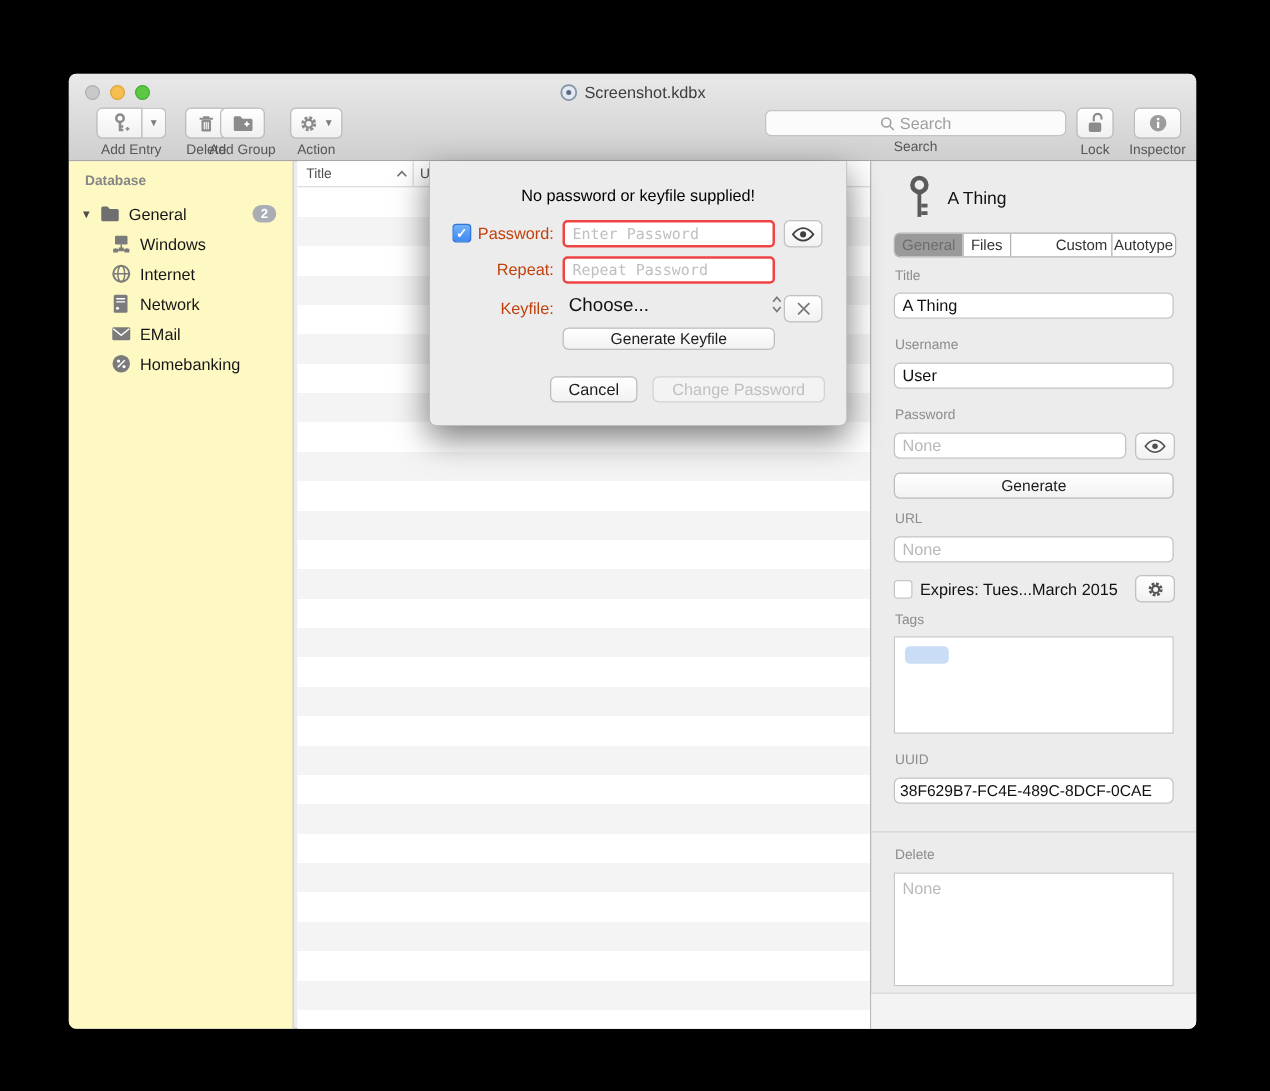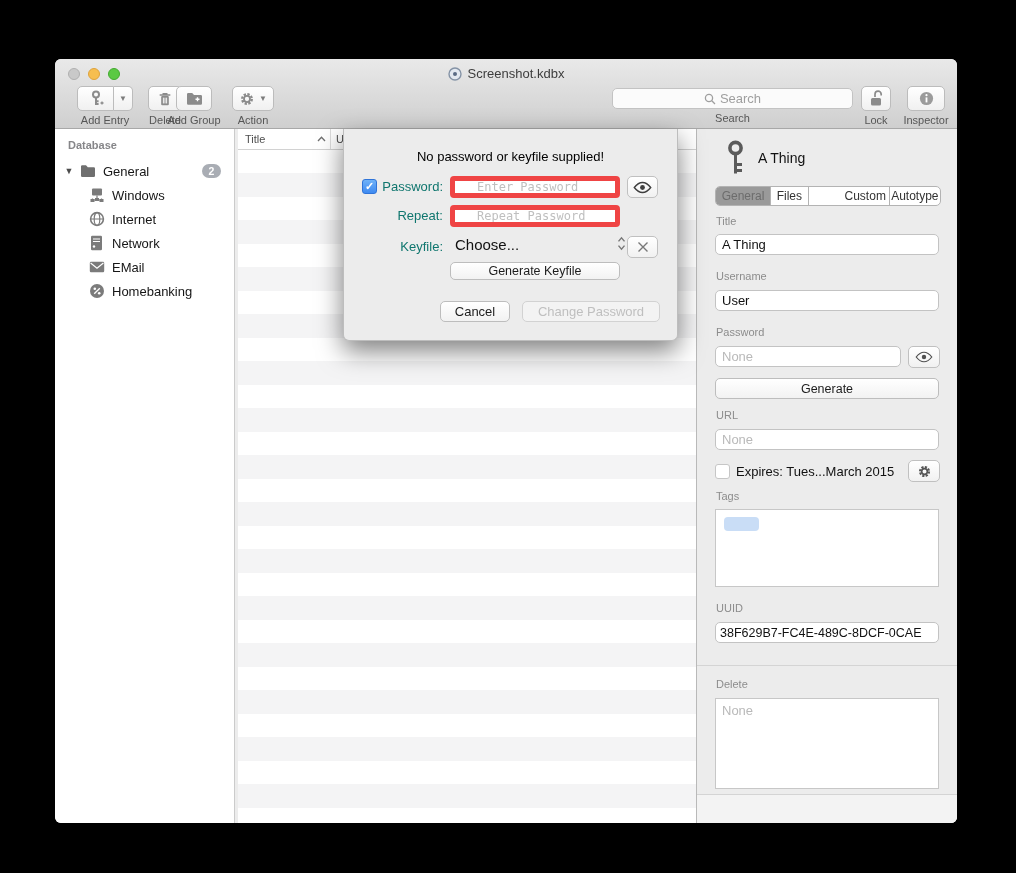--- a/index.html
+++ b/index.html
@@ -22,21 +22,21 @@
           border:1px solid #bcbcbc;border-radius:5px;display:flex;align-items:center;
           justify-content:center;color:#8b8b8b;}
   .tb-label{font-size:11px;color:#565656;margin-top:3px;white-space:nowrap;}
   .split{display:flex;}
   .split .seg-main{width:37px;border-radius:5px 0 0 5px;}
   .split .seg-arrow{width:19px;border-radius:0 5px 5px 0;border-left:none;font-size:8px;color:#7c7c7c;}
   .search-field{width:241px;height:21px;box-sizing:border-box;border:1px solid #c3c3c3;border-radius:5px;
           background:#fbfbfb;display:flex;align-items:center;justify-content:center;gap:4px;
           color:#9f9f9f;font-size:13px;margin-top:2px;}
   
-  .sidebar{position:absolute;top:70px;left:0;bottom:0;width:180px;background:#ffffff;
+  .sidebar{position:absolute;top:70px;left:0;bottom:0;width:180px;background:#fef9c3;
            border-right:1px solid #cbcbcb;box-sizing:border-box;}
   .sb-header{position:absolute;top:10px;left:13px;font-size:11px;color:#868689;font-weight:bold;}
   .sb-rows{position:absolute;top:30px;left:0;right:0;}
   .sb-row{height:24px;display:flex;align-items:center;font-size:13px;color:#161616;}
   .sb-row .disclosure{width:12px;margin-left:8px;color:#4c4c4c;font-size:9px;text-align:center;}
   .sb-row.group .ic{margin-left:4px;}
   .sb-row.child{padding-left:33px;}
   .ic{width:17px;height:17px;display:inline-flex;align-items:center;justify-content:center;color:#7b7b7b;}
   .sb-row .lbl{margin-left:7px;}
   .badge{margin-left:auto;margin-right:13px;min-width:11px;padding:0 4px;height:14px;border-radius:8px;
@@ -50,24 +50,24 @@
   .th-title{width:93px;padding-left:7px;border-right:1px solid #dcdcdc;}
   .th-title .sort{margin-left:auto;margin-right:4px;color:#6f6f6f;}
   .th-user{padding-left:5px;flex:1;overflow:hidden;white-space:nowrap;}
   .tbl-rows{position:absolute;top:21px;left:0;right:0;bottom:0;
             background:repeating-linear-gradient(to bottom,#ffffff 0 23.5px,#f4f4f5 23.5px 47px);}
   
   .sheet{position:absolute;left:288px;top:70px;width:335px;height:212px;background:#ececec;
          border:1px solid #bdbdbd;border-top:none;border-radius:0 0 6px 6px;box-sizing:border-box;
          box-shadow:0 10px 26px rgba(0,0,0,.5);z-index:5;}
   .dlg-message{position:absolute;top:20px;left:0;right:0;text-align:center;font-size:13px;color:#000000;}
-  .dlg-label{position:absolute;left:19px;width:80px;text-align:right;font-size:13px;color:#0f766e;line-height:22px;}
+  .dlg-label{position:absolute;left:19px;width:80px;text-align:right;font-size:13px;color:#c2410c;line-height:22px;}
   .dlg-field{position:absolute;left:106px;width:170px;height:22px;box-sizing:border-box;
-             border:5px solid #ef4444;border-radius:4px;background:#fff;font-size:12px;
-             font-family:"DejaVu Sans Mono",monospace;color:#222;padding:0 22px;}
+             border:2px solid #ef4444;border-radius:4px;background:#fff;font-size:12px;
+             font-family:"DejaVu Sans Mono",monospace;color:#222;padding:0 6px;}
   .dlg-field::placeholder{color:#bfbfbf;}
   .sq-btn{position:absolute;left:283px;width:31px;height:22px;box-sizing:border-box;
           background:linear-gradient(#ffffff,#f1f1f1);border:1px solid #c0c0c0;border-radius:5px;
           display:flex;align-items:center;justify-content:center;color:#6f6f6f;}
   .checkbox{width:15px;height:15px;border-radius:3px;box-sizing:border-box;}
   .cb-on{background:linear-gradient(#6fb2f8,#3e8af1);border:1px solid #2f74d8;color:#fff;
          display:flex;align-items:center;justify-content:center;font-size:11px;font-weight:bold;}
   .cb-off{background:#fff;border:1px solid #c6c6c6;}
   .popup{position:absolute;left:106px;width:176px;height:22px;display:flex;align-items:flex-start;
          font-size:15px;color:#111;}

